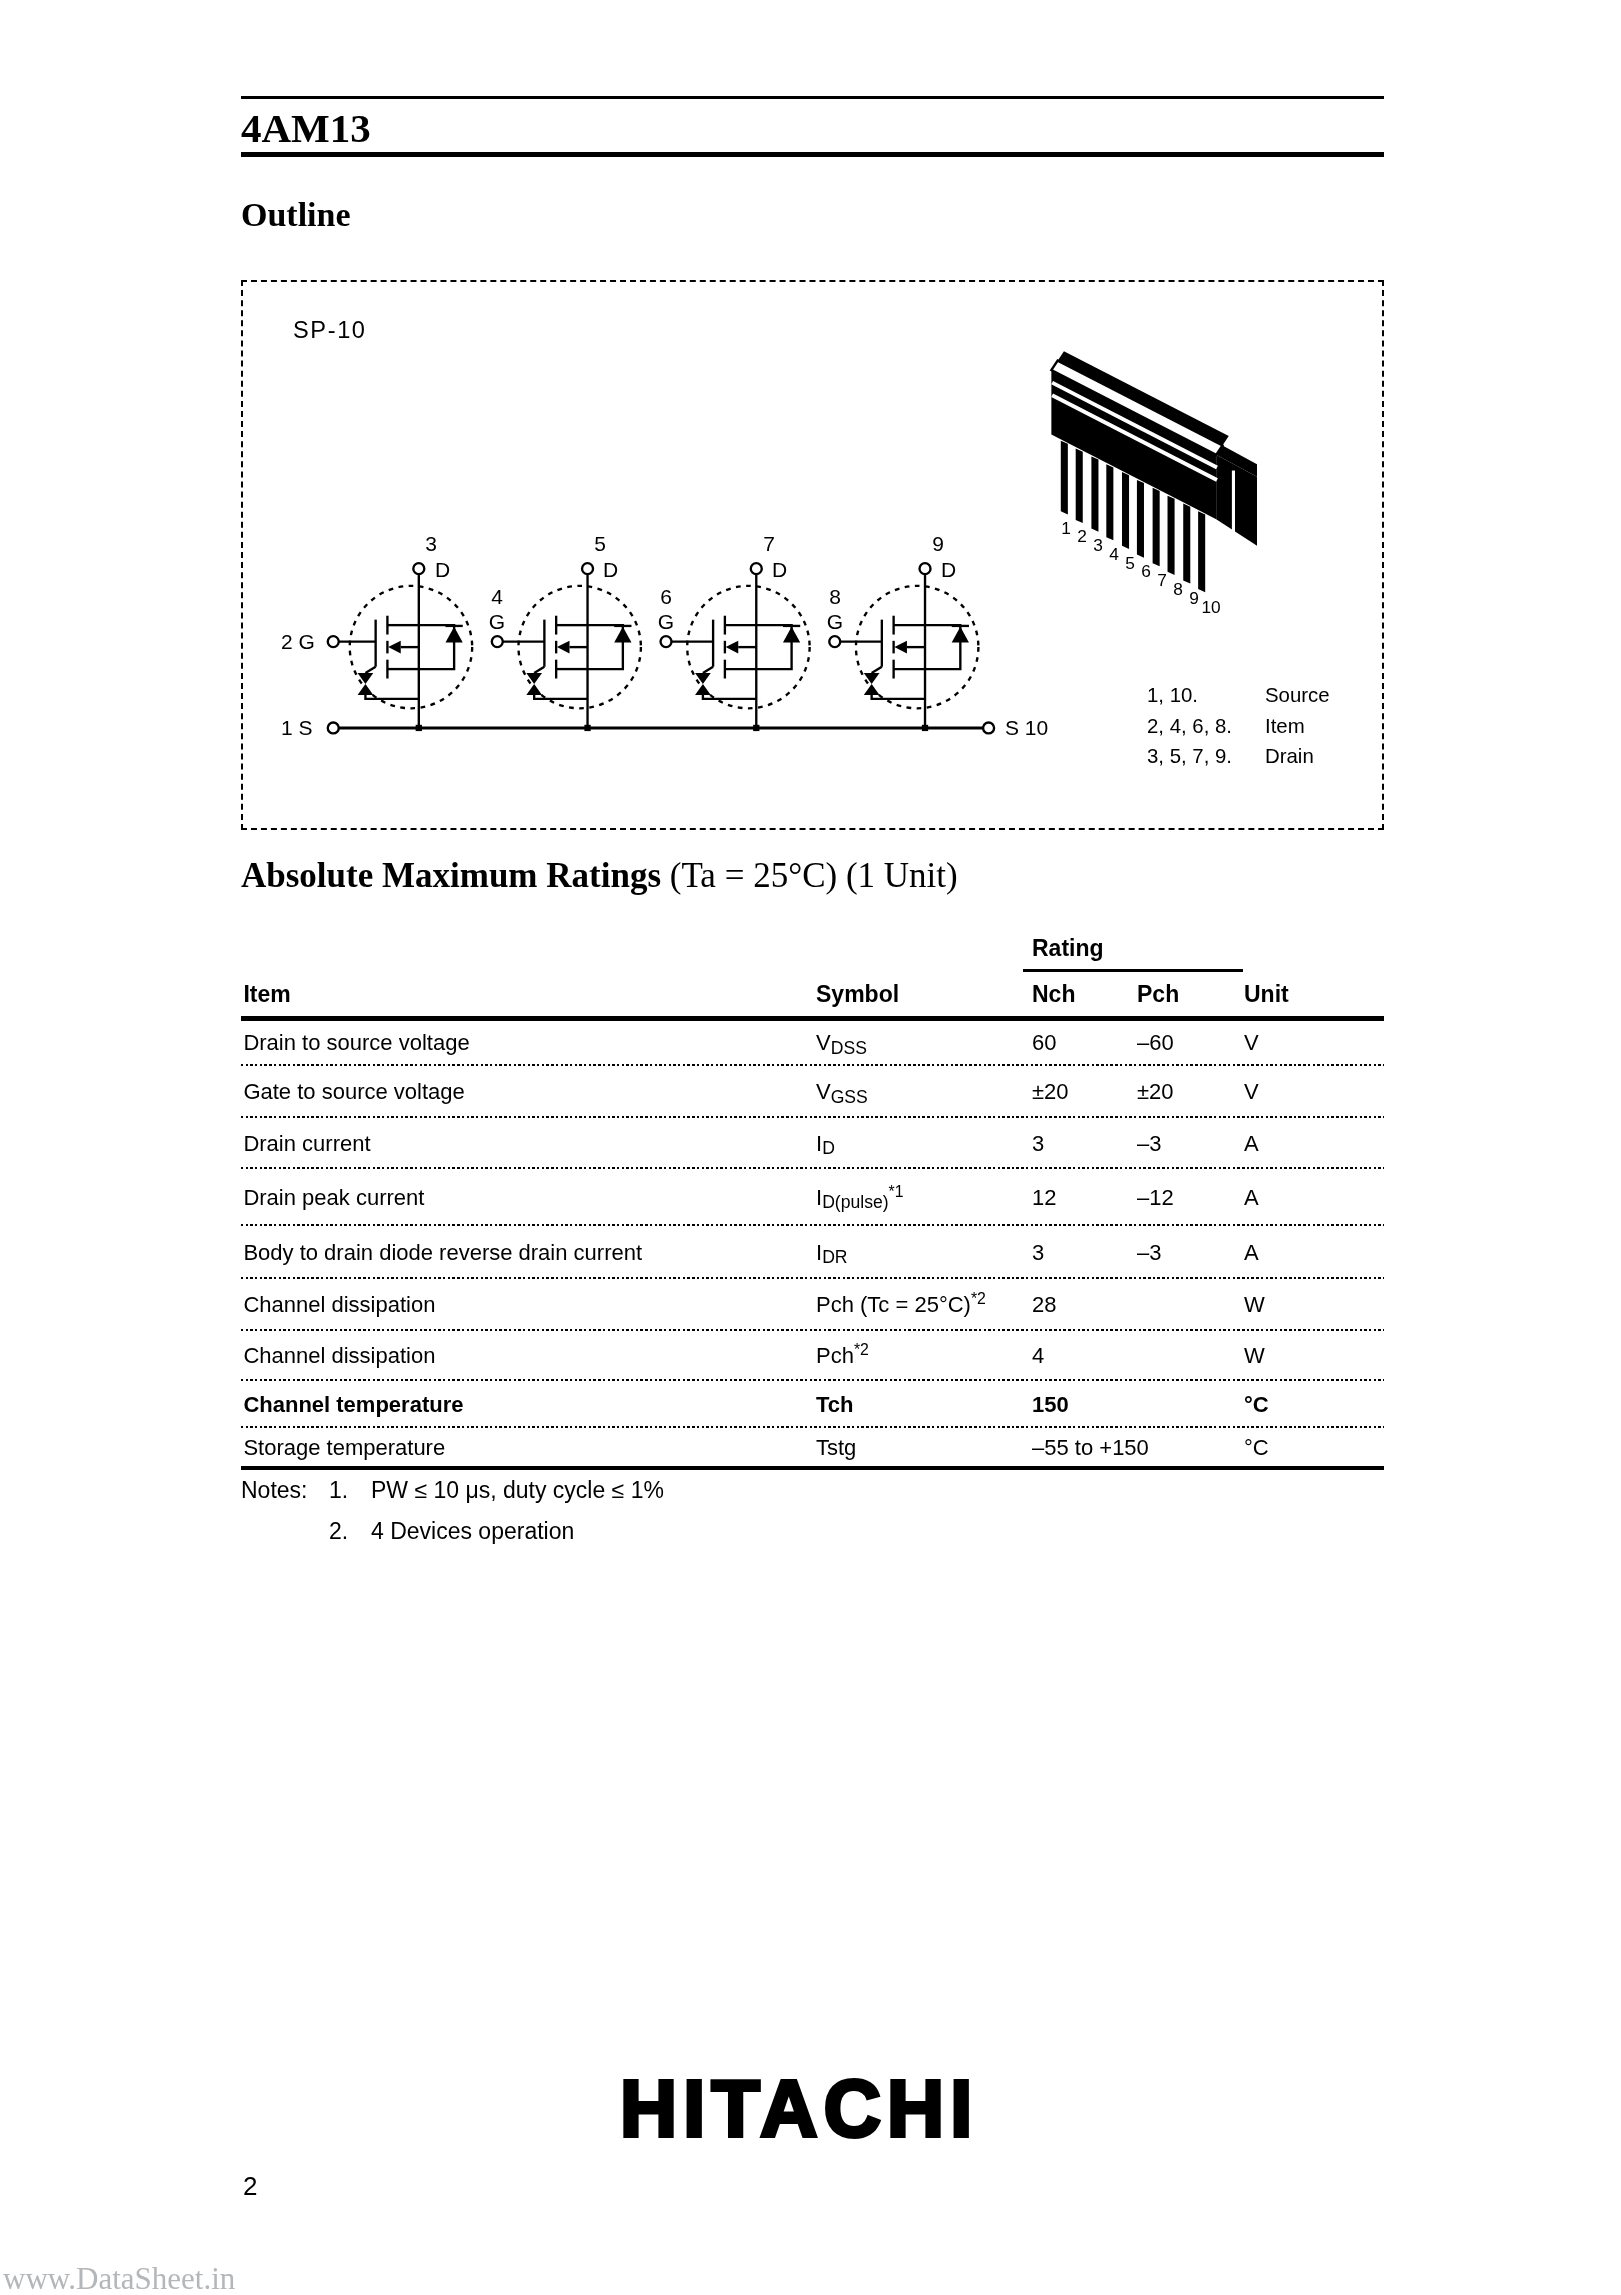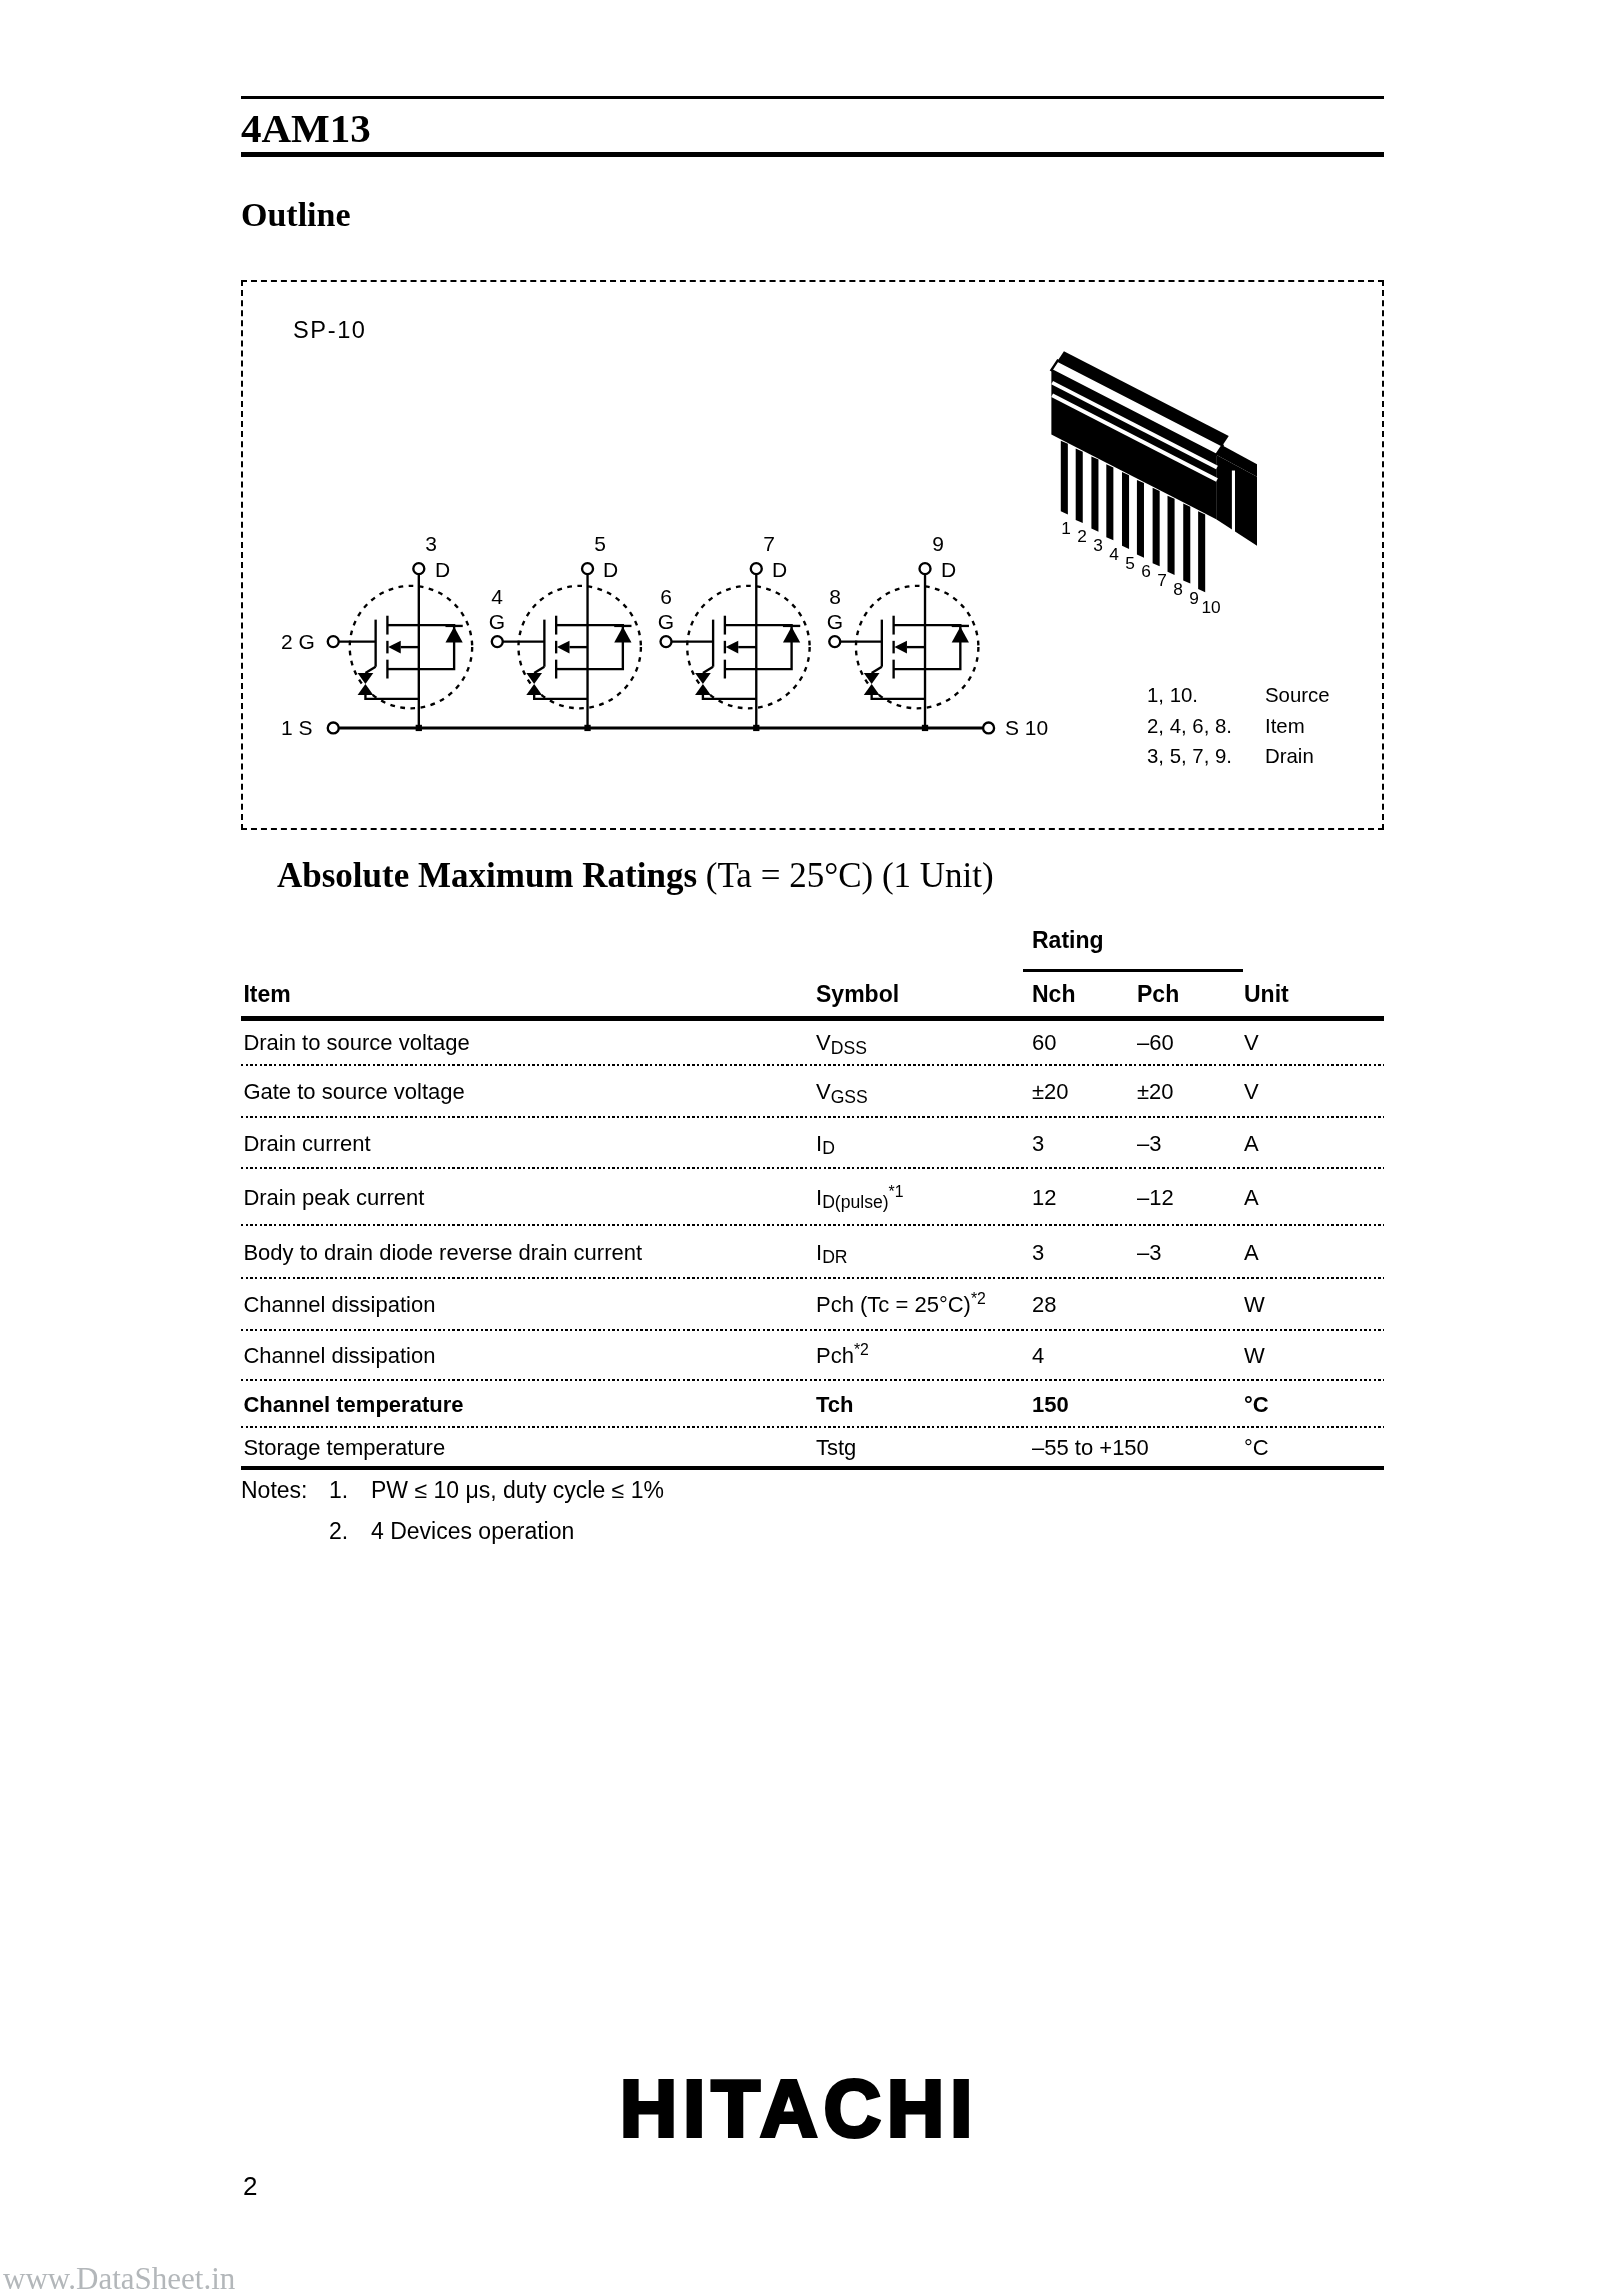--- a/index.html
+++ b/index.html
@@ -16,24 +16,24 @@
                border:2.4px dashed #000;box-sizing:border-box;}
   #circuit-svg{position:absolute;left:0;top:0;width:1138px;height:545px;}
   .cktlab{position:absolute;font-size:21px;white-space:nowrap;}
   .cktlab.ctr{transform:translateX(-50%);}
   #sp10{position:absolute;left:50px;top:35px;font-size:23.6px;letter-spacing:1.6px;}
   .legend-row{position:absolute;left:890px;font-size:20.4px;white-space:nowrap;margin-left:14px;}
   .legend-pins{display:inline-block;width:118px;}
   .pkg-num{position:absolute;font-size:17.3px;transform:translateX(-50%);}
   
   #amr-heading{left:241px;top:856px;font-size:35px;font-family:"Liberation Serif",serif;white-space:nowrap;}
-  #amr-heading .b{font-weight:bold;margin-left:36px;}
+  #amr-heading .b{font-weight:bold;}
   
   #ratings-table{position:absolute;left:241px;top:923px;width:1143px;}
-  #rating-label{position:absolute;left:791px;top:4px;font-weight:bold;font-size:23px;}
+  #rating-label{position:absolute;left:791px;top:12px;font-weight:bold;font-size:23px;}
   #rating-rule{position:absolute;left:782px;top:46px;width:220px;height:3.1px;background:#000;}
   .th{position:absolute;top:58px;font-weight:bold;font-size:23px;}
   #thick-rule{position:absolute;left:0;top:93px;width:1143px;height:4.7px;background:#000;}
   #rows{position:absolute;left:0;top:97px;width:1143px;}
   .trow{position:relative;width:100%;}
   .trow.sepb::after{content:'';position:absolute;left:0;right:0;bottom:0;height:2.4px;
      background:repeating-linear-gradient(90deg,#000 0 2.4px,transparent 2.4px 4.7px);}
   .c{position:absolute;top:50%;transform:translateY(-50%);font-size:22px;white-space:nowrap;}
   .sub{font-size:0.8em;position:relative;top:0.22em;}
   .sup{font-size:0.72em;position:relative;top:-0.5em;}

